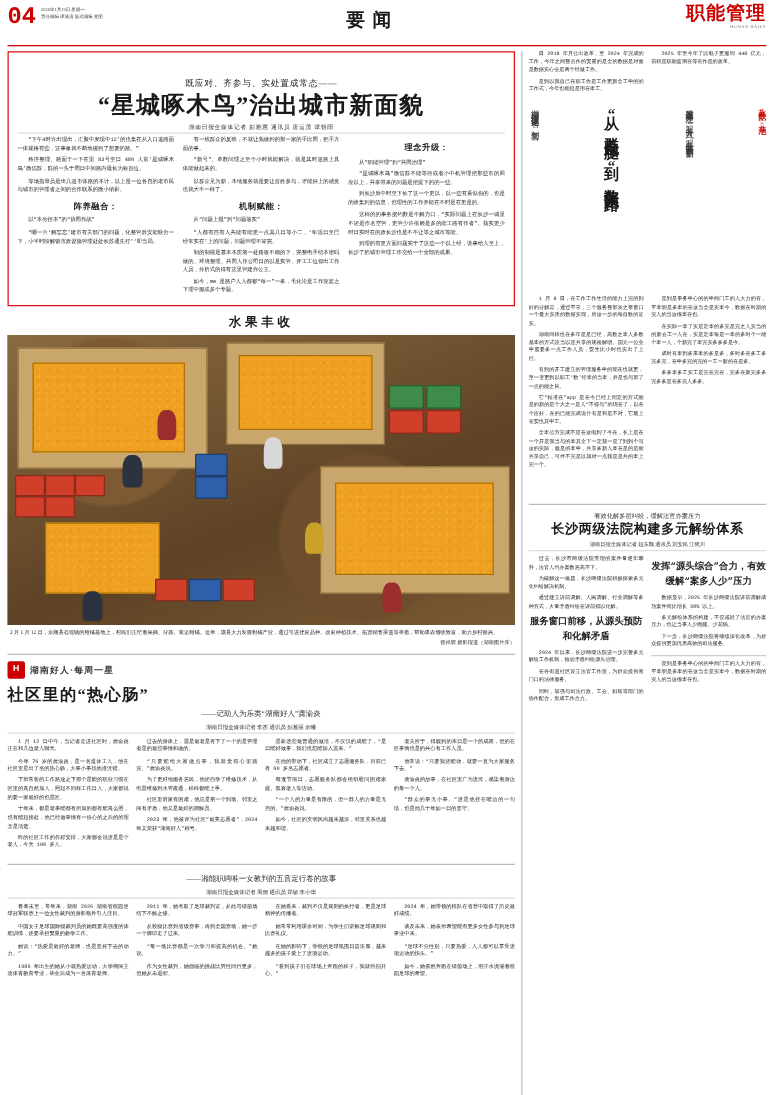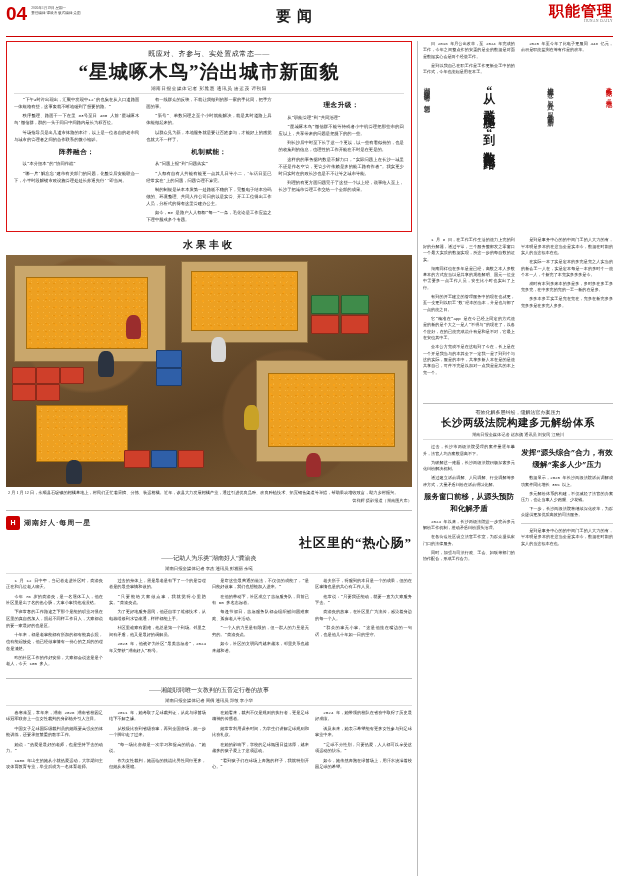--- a/index.html
+++ b/index.html
@@ -5,33 +5,33 @@
   html,body{margin:0;padding:0;}
   body{
     width:619px;height:876px;background:#fff;
     font-family:"Liberation Serif", serif;
     color:#1a1a1a;overflow:hidden;position:relative;
   }
   .page{position:relative;width:619px;height:876px;box-sizing:border-box;padding:4px 6px;}
 
   
   .masthead{display:flex;align-items:flex-start;height:30px;border-bottom:1px solid #c00;padding-bottom:2px;}
-  .pageno{font-family:Liberation Sans, sans-serif;font-size:19px;font-weight:bold;color:#c00;line-height:1;margin-right:4px;}
+  .pageno{font-family:Liberation Mono, monospace;font-size:19px;font-weight:bold;color:#c00;line-height:1;margin-right:4px;}
   .mast-meta{font-size:3.6px;line-height:1.5;color:#444;padding-top:2px;width:58px;}
   .mast-center{flex:1;text-align:center;font-size:15px;font-weight:bold;letter-spacing:6px;padding-top:3px;}
   .mast-right{width:108px;text-align:right;}
   .hnrb{font-size:15px;font-weight:bold;color:#c00;letter-spacing:1px;line-height:1;}
   .hnrb-sub{font-size:3.4px;color:#666;letter-spacing:.5px;}
 
   .mainwrap{display:flex;gap:5px;margin-top:4px;height:835px;}
   .leftcol{width:410px;position:relative;}
   .rightcol{width:192px;position:relative;border-left:1px solid #bbb;padding-left:5px;}
 
   
-  .leadbox{border:1.4px solid #d11;padding:7px 7px 4px;position:relative;}
+  .leadbox{border:1.4px solid #d11;padding:20px 7px 4px;position:relative;}
   .kicker{text-align:center;font-size:7px;letter-spacing:.6px;margin-bottom:2px;}
   .leadtitle{text-align:center;font-size:19px;font-weight:bold;letter-spacing:1px;line-height:1.15;margin:1px 0 3px;}
   .byline{text-align:center;font-size:4.6px;color:#333;letter-spacing:.6px;border-bottom:1px solid #ddd;padding-bottom:2px;margin-bottom:3px;}
 
   .cols3{display:flex;gap:7px;}
   .col{flex:1;font-size:4.3px;line-height:1.62;text-align:justify;color:#222;font-family:Liberation Mono, monospace;}
   .col p{margin:0 0 2.5px;text-indent:2em;}
   .subhead{font-size:6.6px;font-weight:bold;text-align:center;margin:4px 0 3px;letter-spacing:.5px;}
 
   
@@ -60,21 +60,21 @@
   .person{position:absolute;background:#2b3340;border-radius:40% 40% 20% 20%;}
   .person.r{background:#9b2d2d;}
   .person.w{background:#d8d8d8;}
   .person.y{background:#c9a227;}
 
   
   .sec{margin-top:7px;border-top:1px solid #bbb;padding-top:5px;}
   .brandrow{display:flex;align-items:center;gap:4px;margin-bottom:4px;}
   .brandmark{width:14px;height:14px;background:#c00;color:#fff;font-size:7px;font-weight:bold;display:flex;align-items:center;justify-content:center;border-radius:2px;font-family:"Liberation Sans",sans-serif;}
   .brandtext{font-size:7px;font-weight:bold;letter-spacing:1px;color:#333;}
-  .sec-title{text-align:right;font-size:13px;font-weight:bold;letter-spacing:1px;}
+  .sec-title{text-align:left;font-size:13px;font-weight:bold;letter-spacing:1px;}
   .sec-sub{text-align:center;font-size:6px;margin-top:2px;color:#333;}
   .sec-byline{text-align:center;font-size:4.4px;color:#333;margin:3px 0 4px;border-bottom:1px solid #ddd;padding-bottom:2px;}
   .cols4{display:flex;gap:6px;}
   .cols4 .col{font-size:4.2px;line-height:1.6;}
 
   
   .r-head{font-size:4.2px;line-height:1.6;text-align:justify;color:#222;}
   .vtitlewrap{display:flex;justify-content:space-between;gap:3px;margin:4px 0 5px;height:150px;}
   .vtitle{writing-mode:vertical-rl;text-orientation:upright;font-size:12px;font-weight:bold;letter-spacing:2px;line-height:1.25;}
   .vtitle.small{font-size:6.6px;font-weight:normal;letter-spacing:1px;color:#333;}

